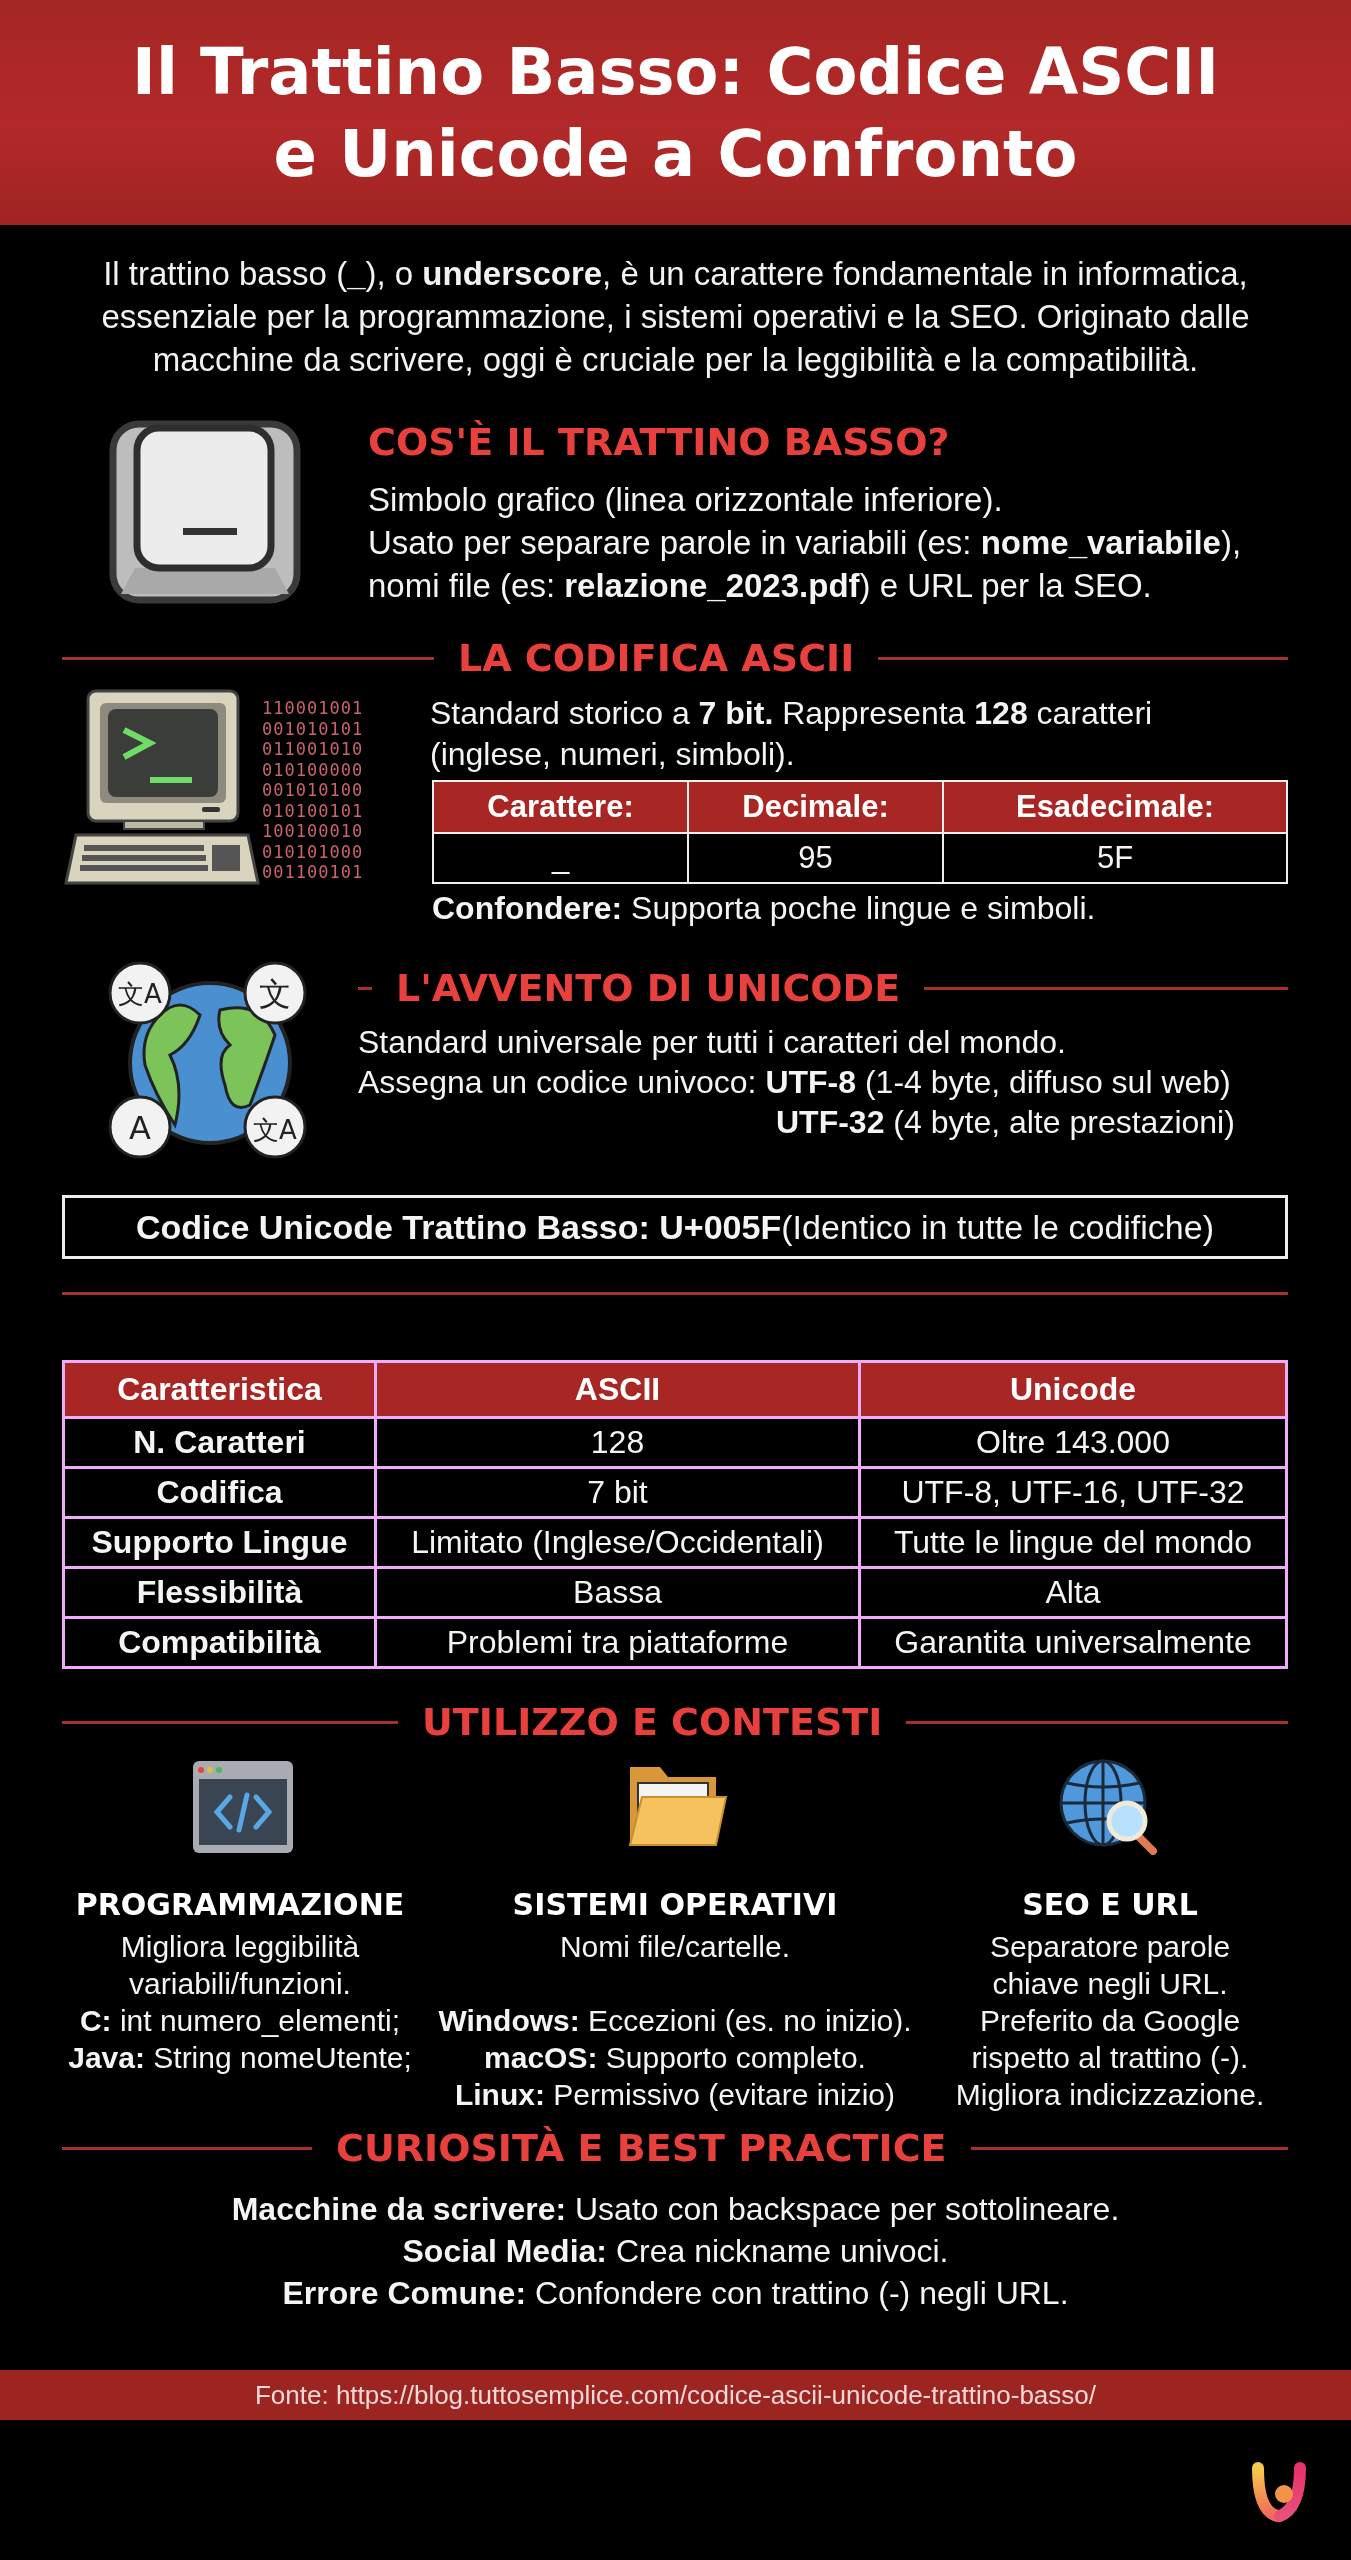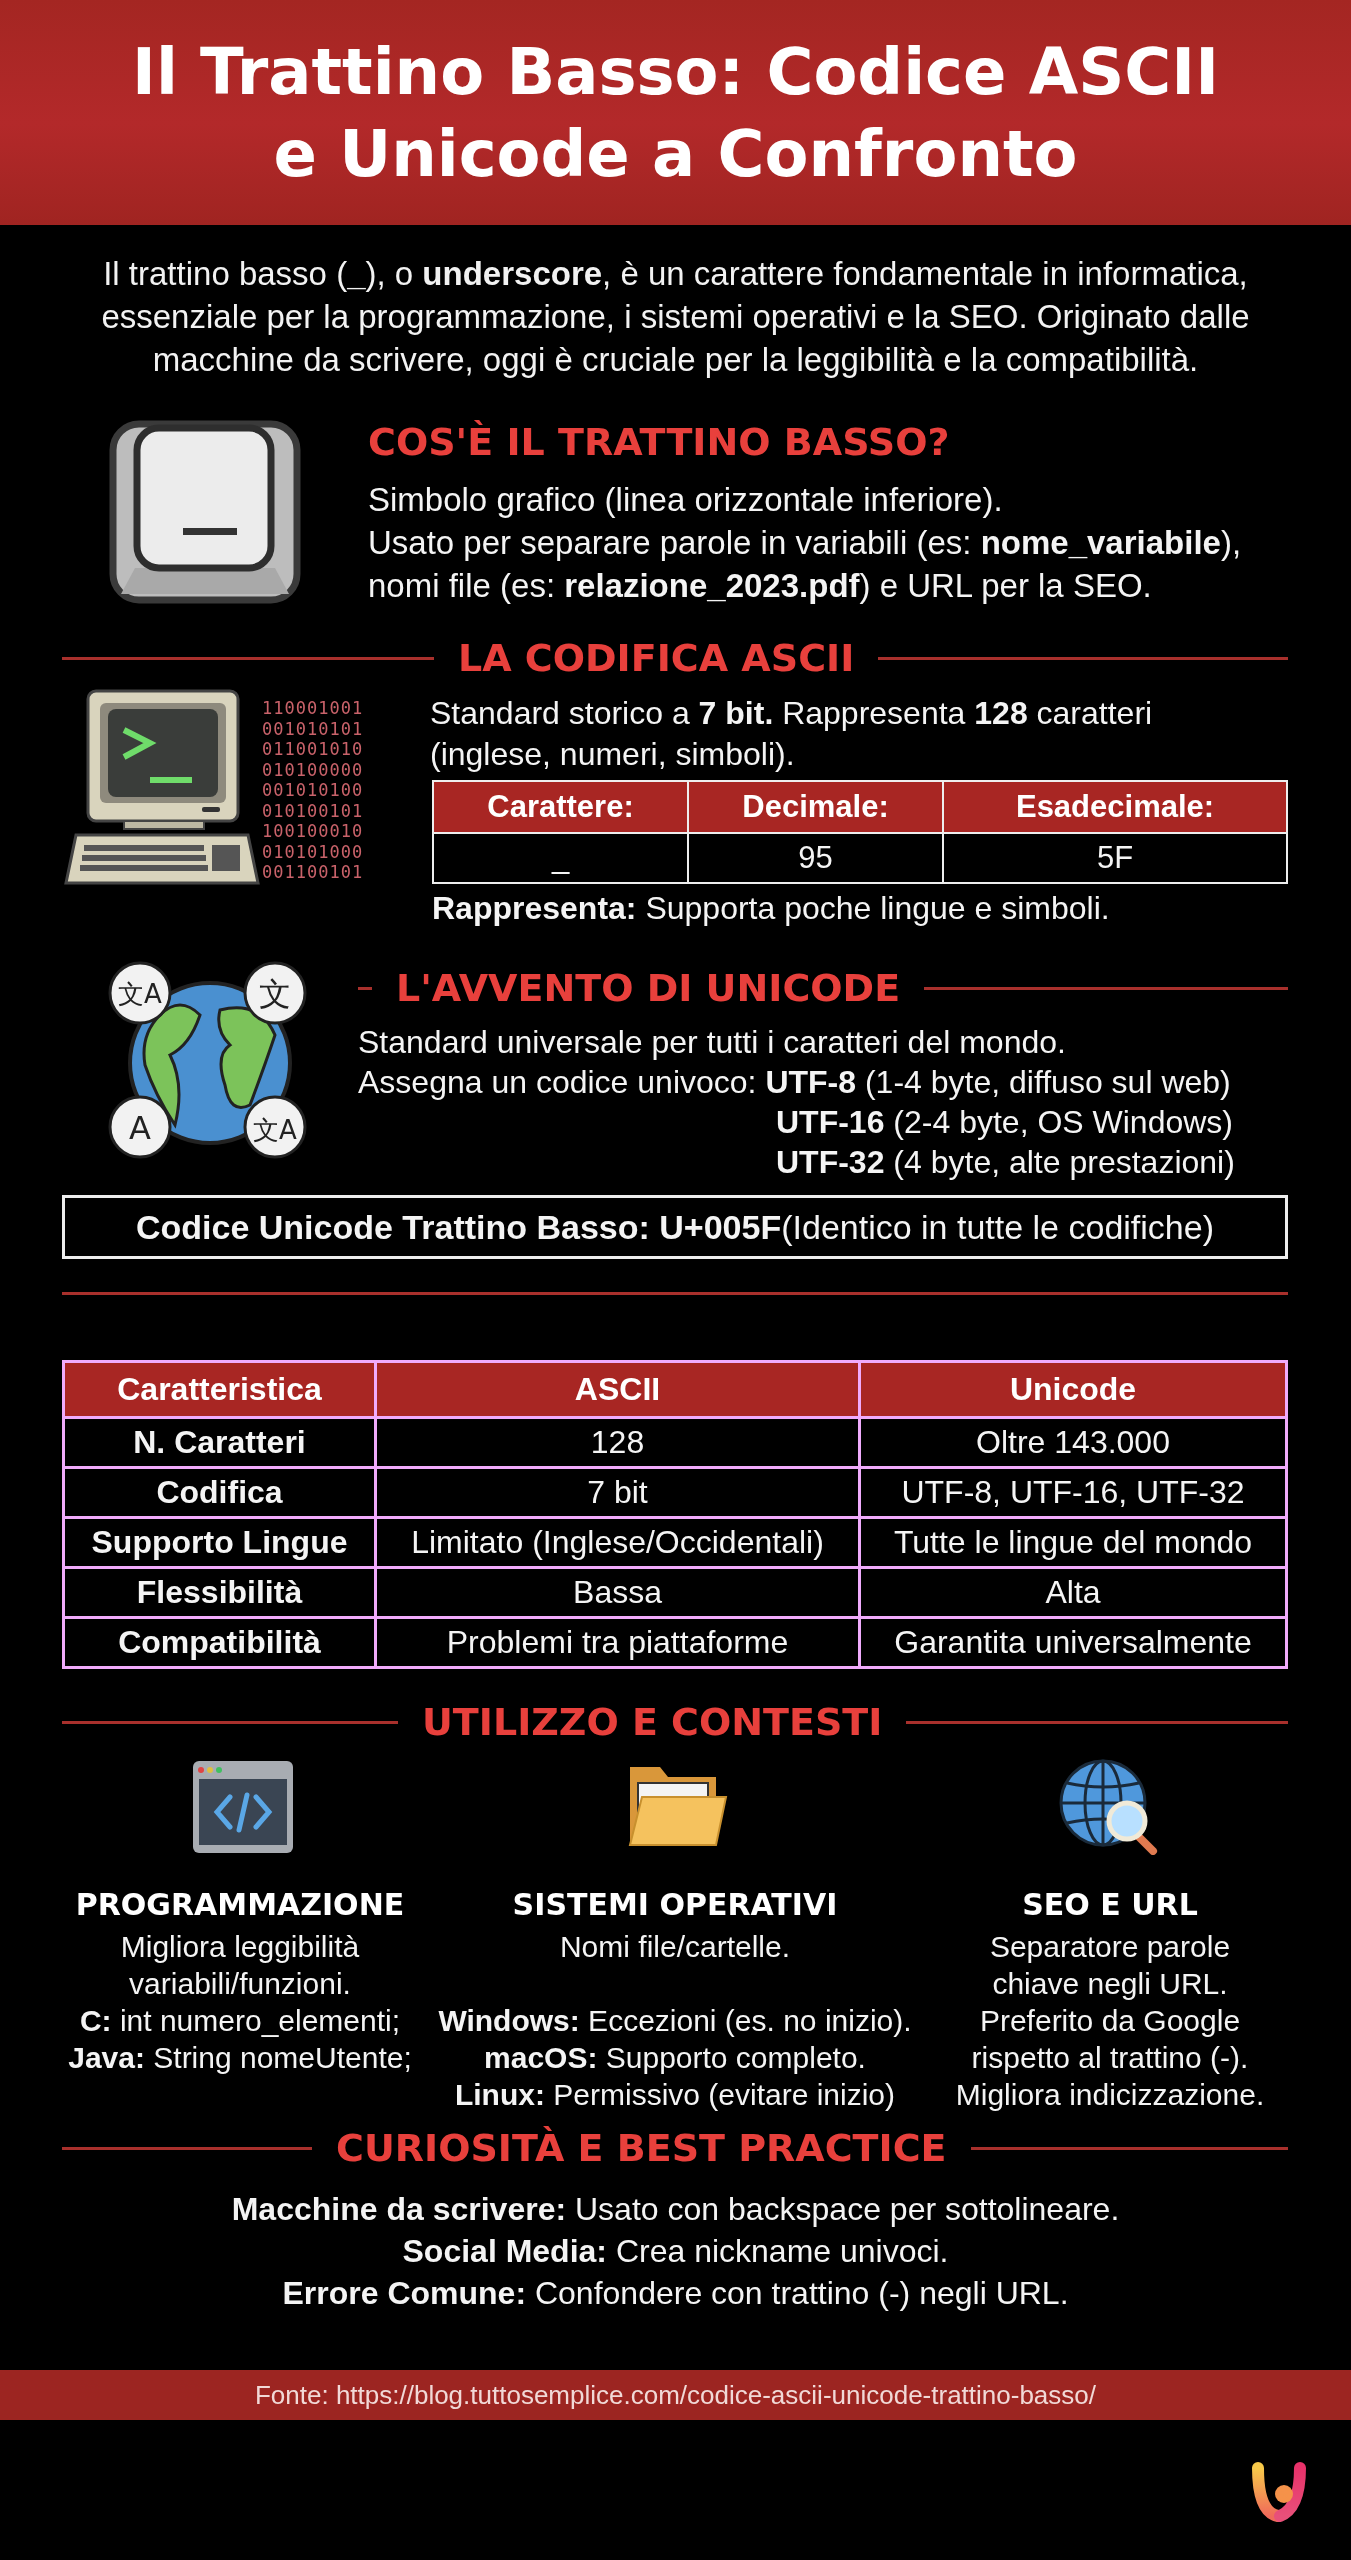--- a/index.html
+++ b/index.html
@@ -132,21 +132,21 @@
     <th>Esadecimale:</th>
   </tr>
   <tr>
     <td>_</td>
     <td>95</td>
     <td>5F</td>
   </tr>
 </tbody>
   </table>
 <div class="ascii-limit">
-  <b>Rappresenta:</b><span> Supporta poche lingue e simboli.</span>
+  <b>Confondere:</b><span> Supporta poche lingue e simboli.</span>
 </div>
 
 <svg class="globe-icon" viewBox="0 0 215 210">
   <circle cx="110" cy="108" r="80" fill="#4a90d0" stroke="#222" stroke-width="4"></circle>
   <path d="M60 60 Q80 40 100 60 Q90 90 70 100 Q85 130 75 170 Q55 140 45 110 Q40 80 60 60Z" fill="#7cc35a" stroke="#222" stroke-width="3"></path>
   <path d="M120 55 Q160 45 175 80 Q165 110 150 150 Q130 160 125 130 Q115 100 130 90 Q115 75 120 55Z" fill="#7cc35a" stroke="#222" stroke-width="3"></path>
   <g fill="#f2f2f2" stroke="#222" stroke-width="3">
     <circle cx="40" cy="38" r="30"></circle>
       <circle cx="175" cy="38" r="30"></circle>
     <circle cx="40" cy="172" r="30"></circle>
@@ -160,21 +160,20 @@
   </g>
 </svg>
 <div class="divider" style="left:358px; top:966px; width:930px;">
   <div class="line" style="width:14px;"></div>
   <div class="sec-title">L'AVVENTO DI UNICODE</div>
   <div class="line" style="flex:1;"></div>
 </div>
 <div class="uni-text">
   <div>Standard universale per tutti i caratteri del mondo.</div>
   <div><span>Assegna un codice univoco: </span><b>UTF-8</b><span> (1-4 byte, diffuso sul web)</span></div>
-  <div class="indent"><b>UTF-16</b><span> (2-4 byte, OS Windows)</span></div>
   <div class="indent"><b>UTF-32</b><span> (4 byte, alte prestazioni)</span></div>
 </div>
 <div class="code-box">
   <b>Codice Unicode Trattino Basso: U+005F</b>
     <span> (Identico in tutte le codifiche)</span>
 </div>
 
 <div class="divider" style="left:62px; top:1292px; width:1226px;">
   <div class="line" style="width:82px;"></div>
   <div class="line" style="flex:1;"></div>

